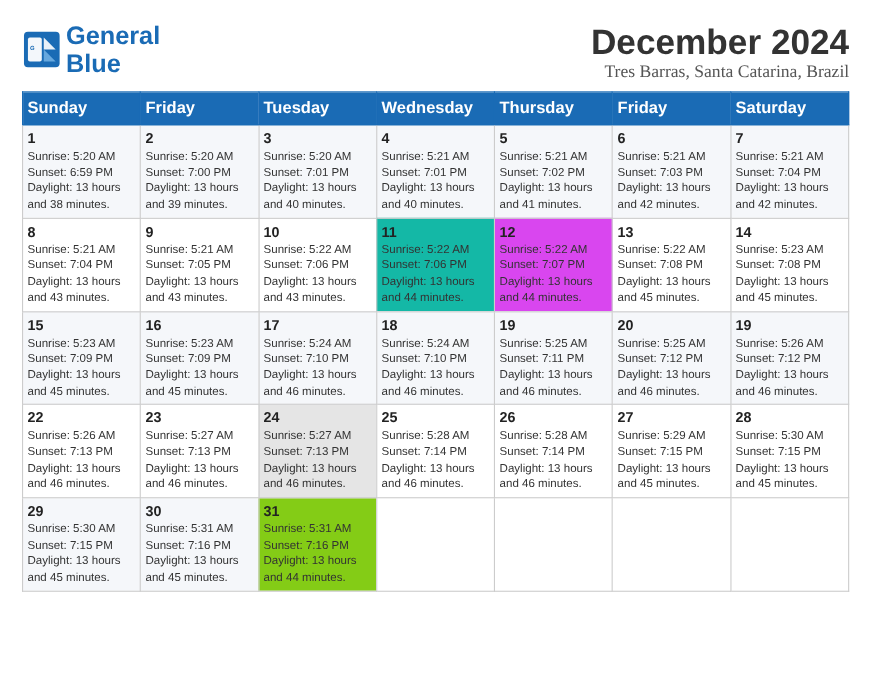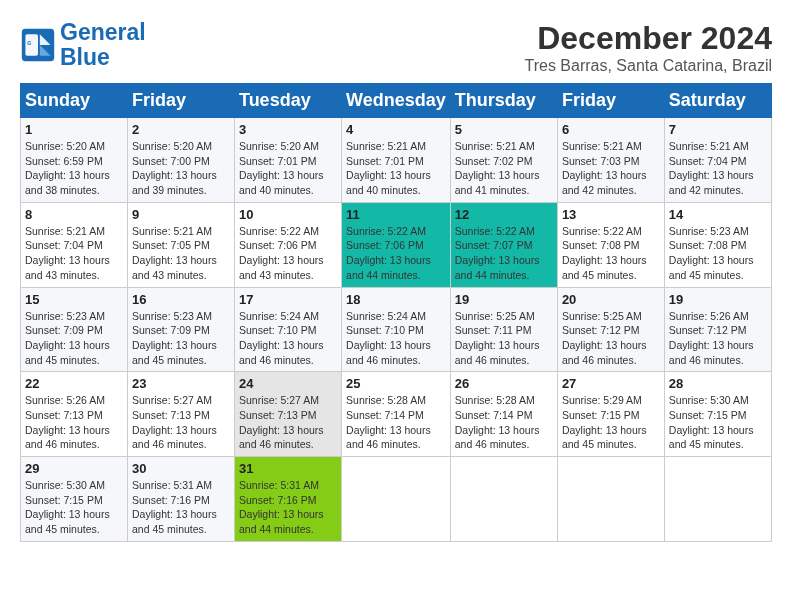--- a/index.html
+++ b/index.html
@@ -38,32 +38,33 @@
       text-align: right;
     }
     .month-title {
       font-size: 32px;
       font-weight: bold;
       color: #333;
     }
     .location-title {
       font-size: 16px;
       color: #555;
+      font-family: Liberation Serif, serif;
     }
     table {
       width: 100%;
       border-collapse: collapse;
       font-size: 11px;
     }
     thead th {
       background-color: #1a6bb5;
       color: #fff;
       padding: 6px 4px;
       text-align: left;
-      font-size: 18px;
+      font-size: 15px;
       font-weight: bold;
       border: 1px solid #1a6bb5;
     }
     tbody td {
       border: 1px solid #ccc;
       vertical-align: top;
       padding: 4px;
       height: 80px;
       width: calc(100% / 7);
       background: #fff;
@@ -208,21 +209,21 @@
         </div>
       </td>
           <td style="background-color: #14b8a6;">
         <span class="day-number">11</span>
         <div class="day-detail">
           Sunrise: 5:22 AM<br>
           Sunset: 7:06 PM<br>
           Daylight: 13 hours and 44 minutes.
         </div>
       </td>
-          <td style="background-color: #14b8a6;">
+          <td style="background-color: #d946ef;">
         <span class="day-number">12</span>
         <div class="day-detail">
           Sunrise: 5:22 AM<br>
           Sunset: 7:07 PM<br>
           Daylight: 13 hours and 44 minutes.
         </div>
       </td>
           <td style="background-color: rgb(255, 255, 255);">
         <span class="day-number">13</span>
         <div class="day-detail">

